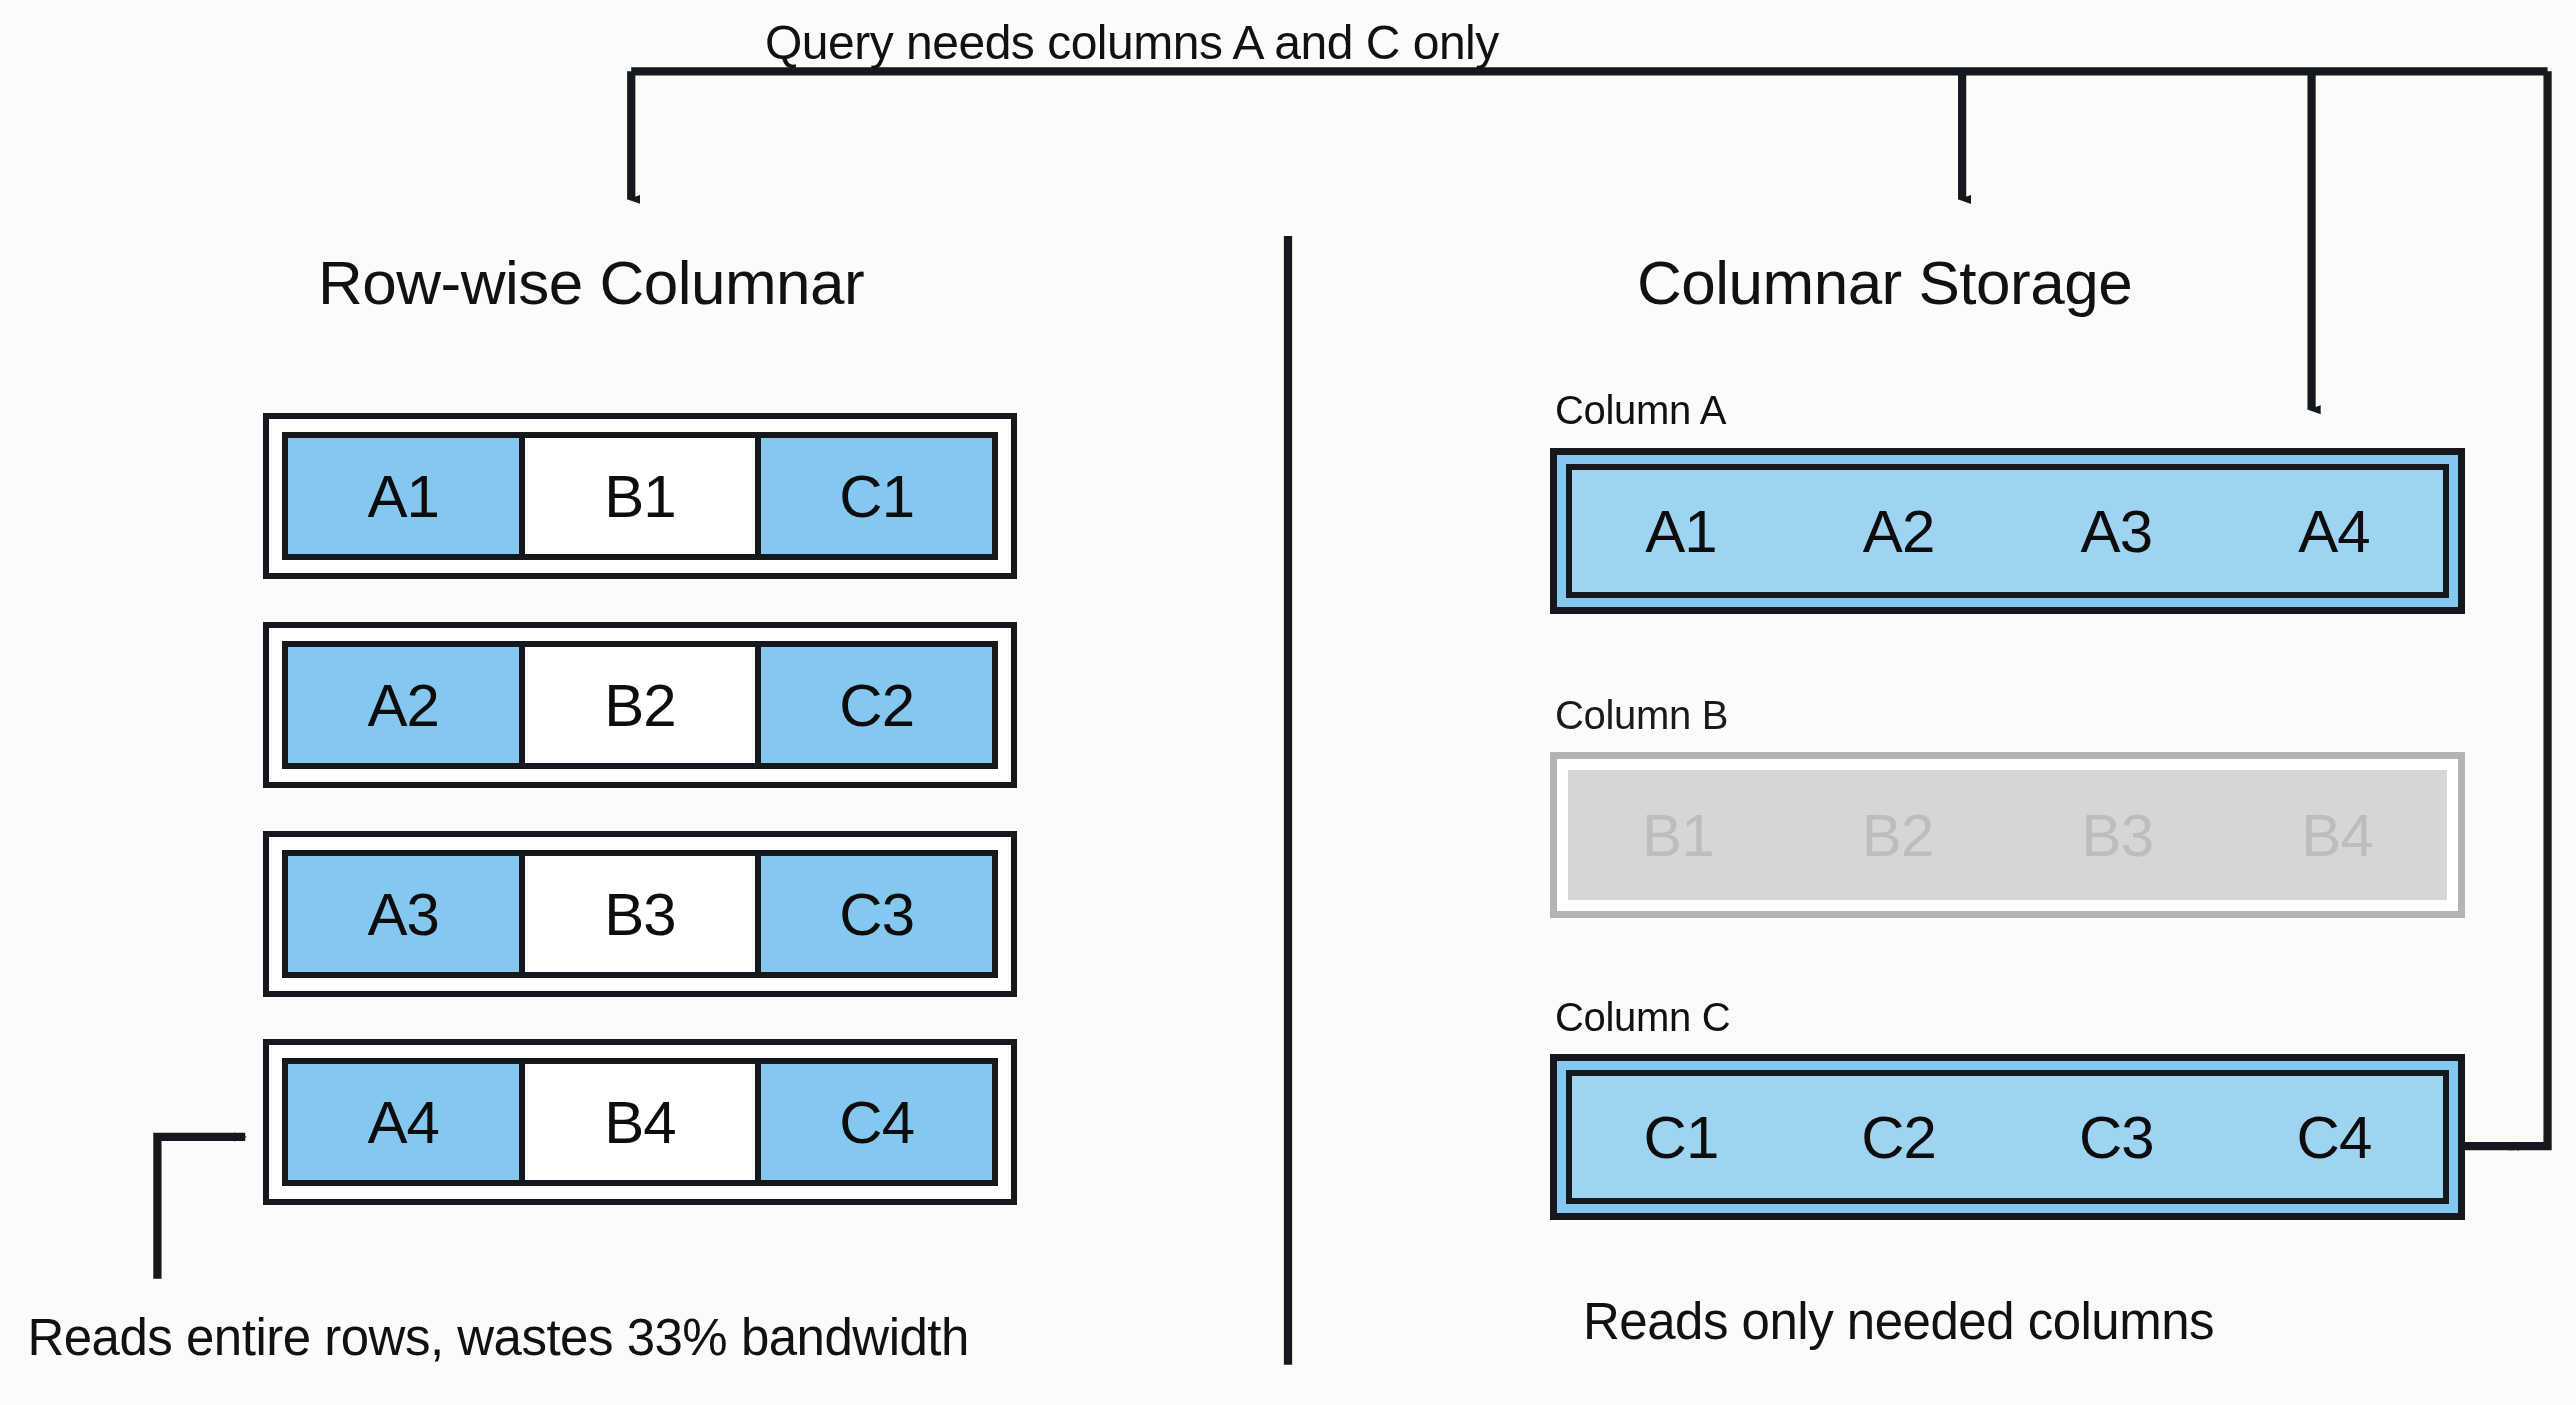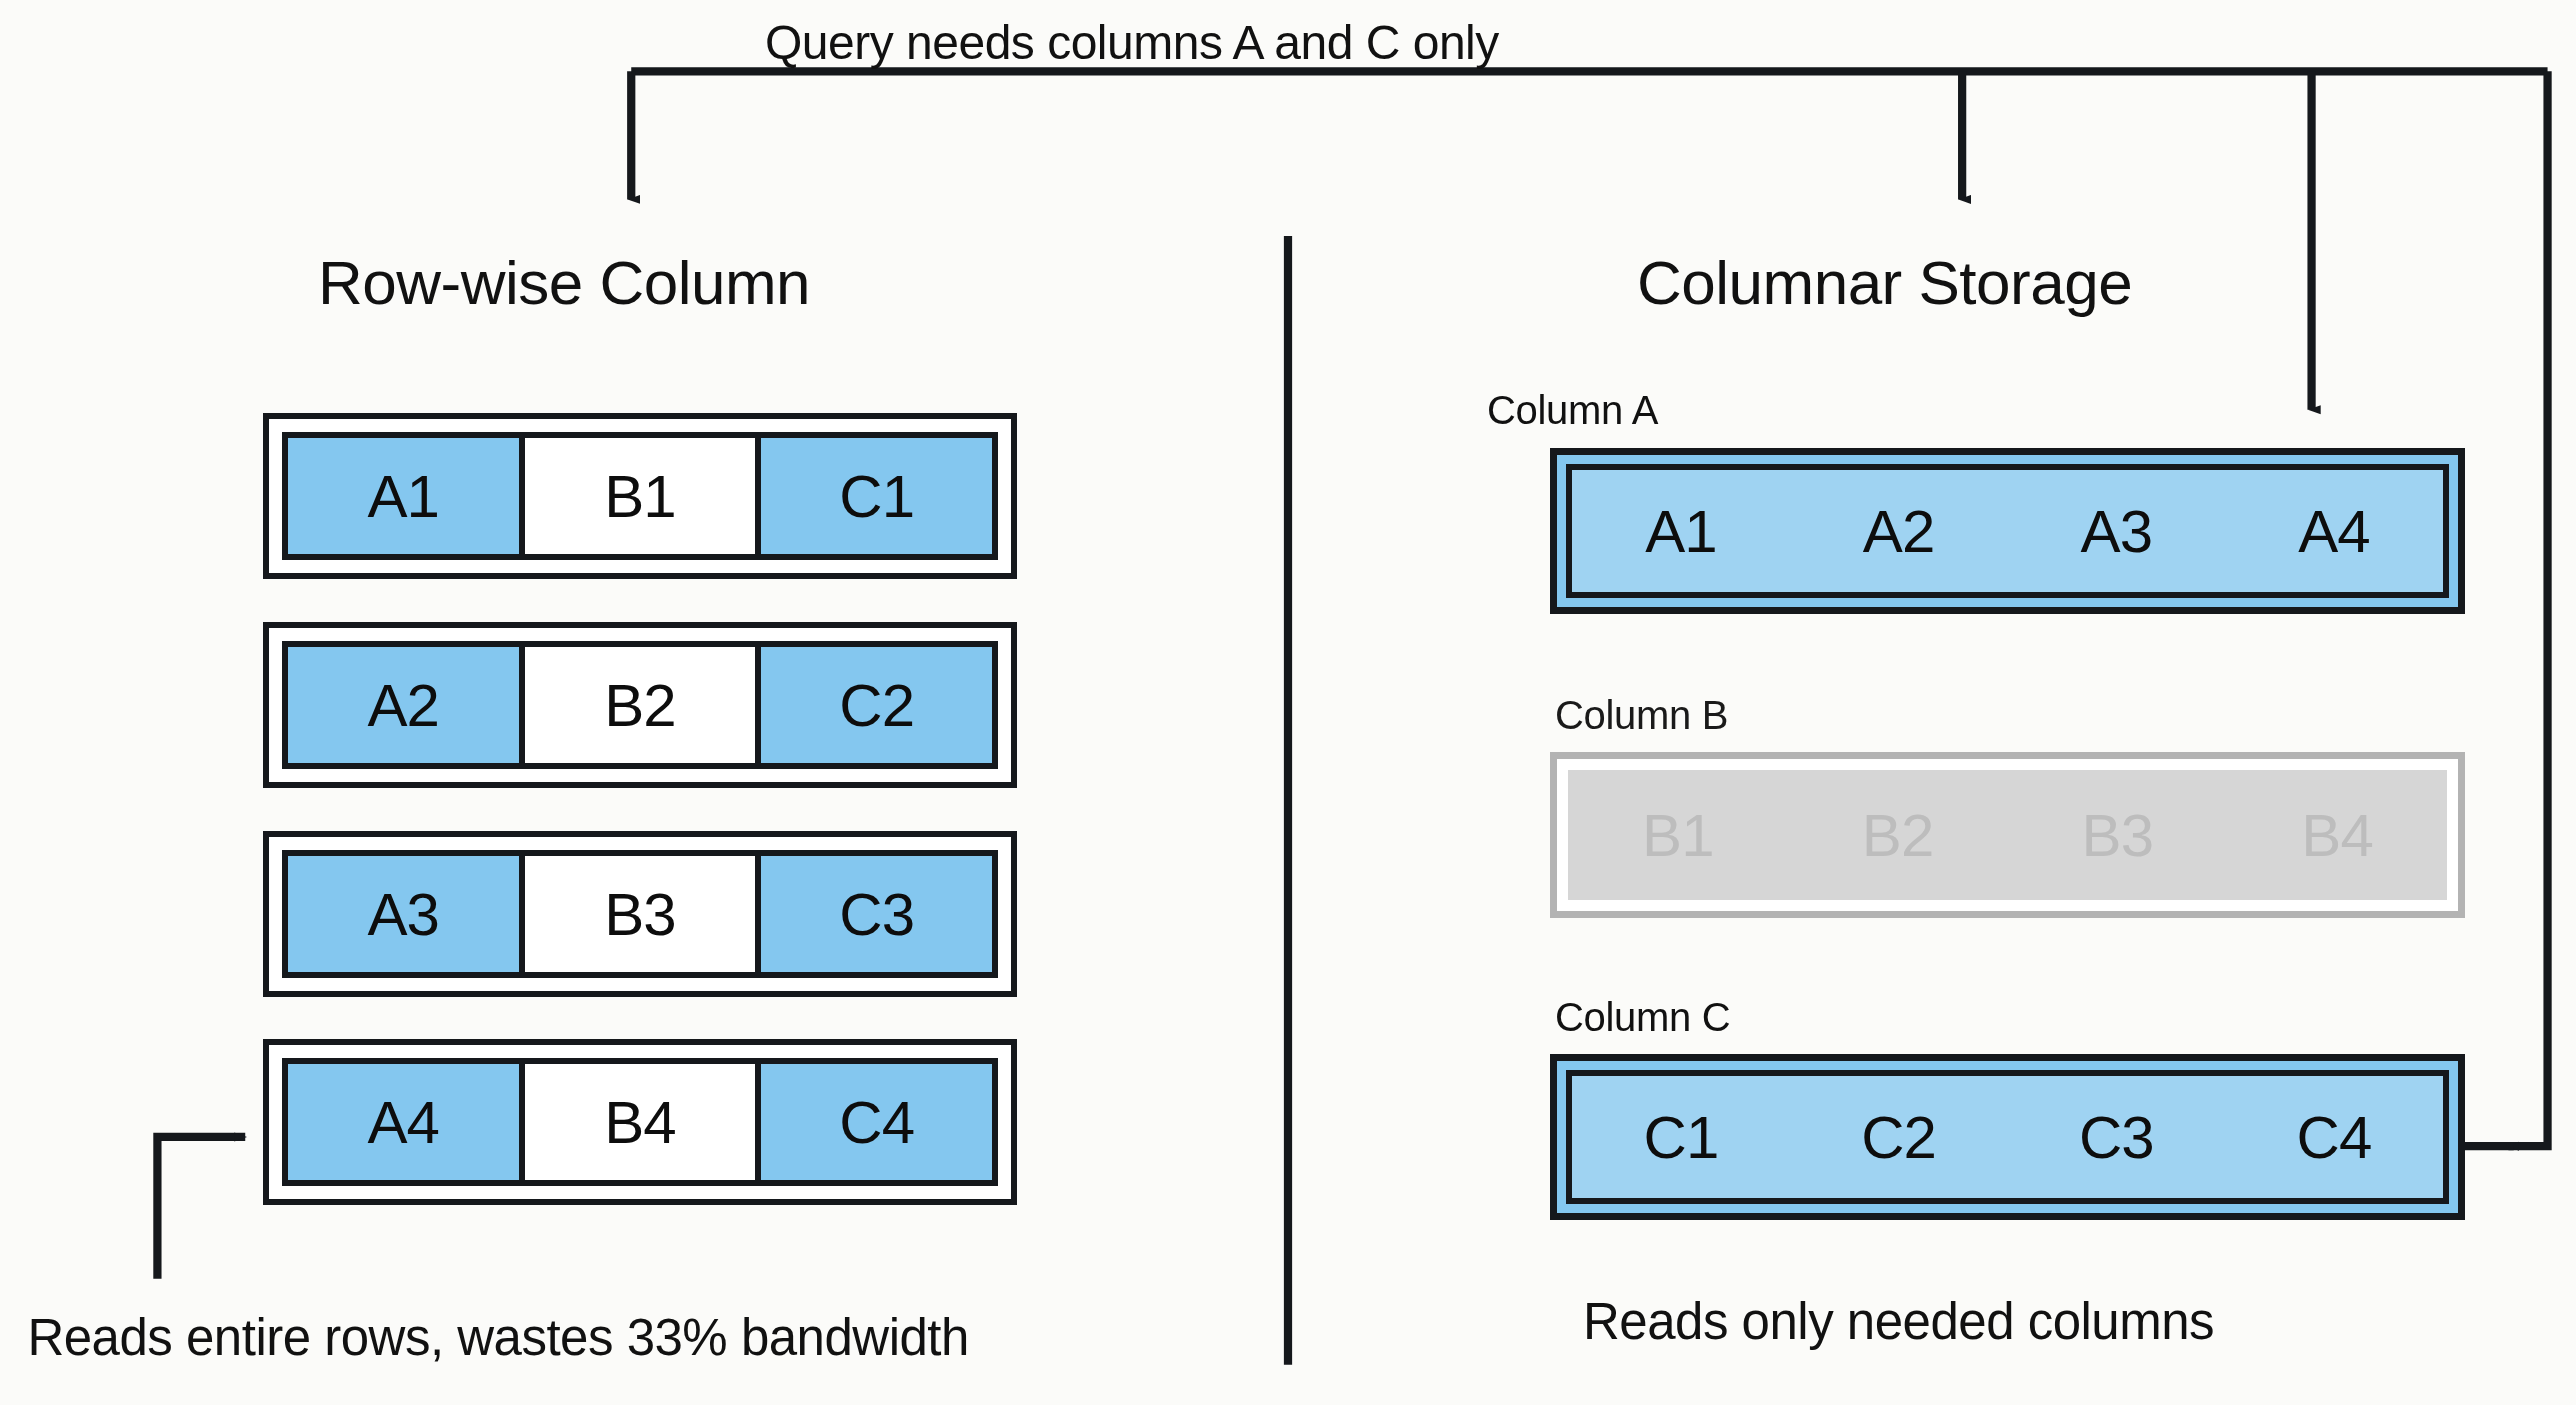--- a/index.html
+++ b/index.html
@@ -159,21 +159,21 @@
   </svg>
 
   <svg class="abs" style="left:0;top:0;width:2576px;height:1405px;" viewBox="0 0 2816 1536">
     <path d="M 2742,1253 L 2700,1253" stroke="#fbfbf9" stroke-width="22" fill="none"></path>
     <path d="M 2748,1253 L 2690,1253" stroke="#15181c" stroke-width="9" fill="none"></path>
     <path d="M 2690,1233 L 2648,1253 L 2690,1273 Z" fill="#15181c"></path>
   </svg>
 
   <div class="banner-text" style="left:765px; top:14.6px;">Query needs columns A and C only</div>
 
-  <div class="panel-title" style="left:318px; top:247px;">Row-wise Column</div>
+  <div class="panel-title" style="left:318px; top:247px;">Row-wise Columnar</div>
 
   <div class="row-frame" style="left:263px; top:413px; width:754px; height:166px;">
     <div class="row-inner">
       <div class="row-cell sel">A1</div>
       <div class="row-cell unsel mid">B1</div>
       <div class="row-cell sel">C1</div>
     </div>
   </div>
 
   <div class="row-frame" style="left:263px; top:622px; width:754px; height:166px;">
@@ -197,21 +197,21 @@
       <div class="row-cell sel">A4</div>
       <div class="row-cell unsel mid">B4</div>
       <div class="row-cell sel">C4</div>
     </div>
   </div>
 
   <div class="caption" style="left:27.4px; top:1308px;">Reads entire rows, wastes 33% bandwidth</div>
 
   <div class="panel-title" style="left:1637px; top:247px;text-align:right;">Columnar Storage</div>
 
-  <div class="col-label" style="left:1487px; top:388px;">Column A</div>
+  <div class="col-label" style="left:1555px; top:388px;">Column A</div>
   <div class="col-frame" style="left:1550px; top:448px; width:915px; height:166px;">
     <div class="col-inner">
       <div class="col-cell">A1</div>
       <div class="col-cell">A2</div>
       <div class="col-cell">A3</div>
       <div class="col-cell">A4</div>
     </div>
   </div>
 
   <div class="col-label dim" style="left:1555px; top:693px;">Column B</div>

